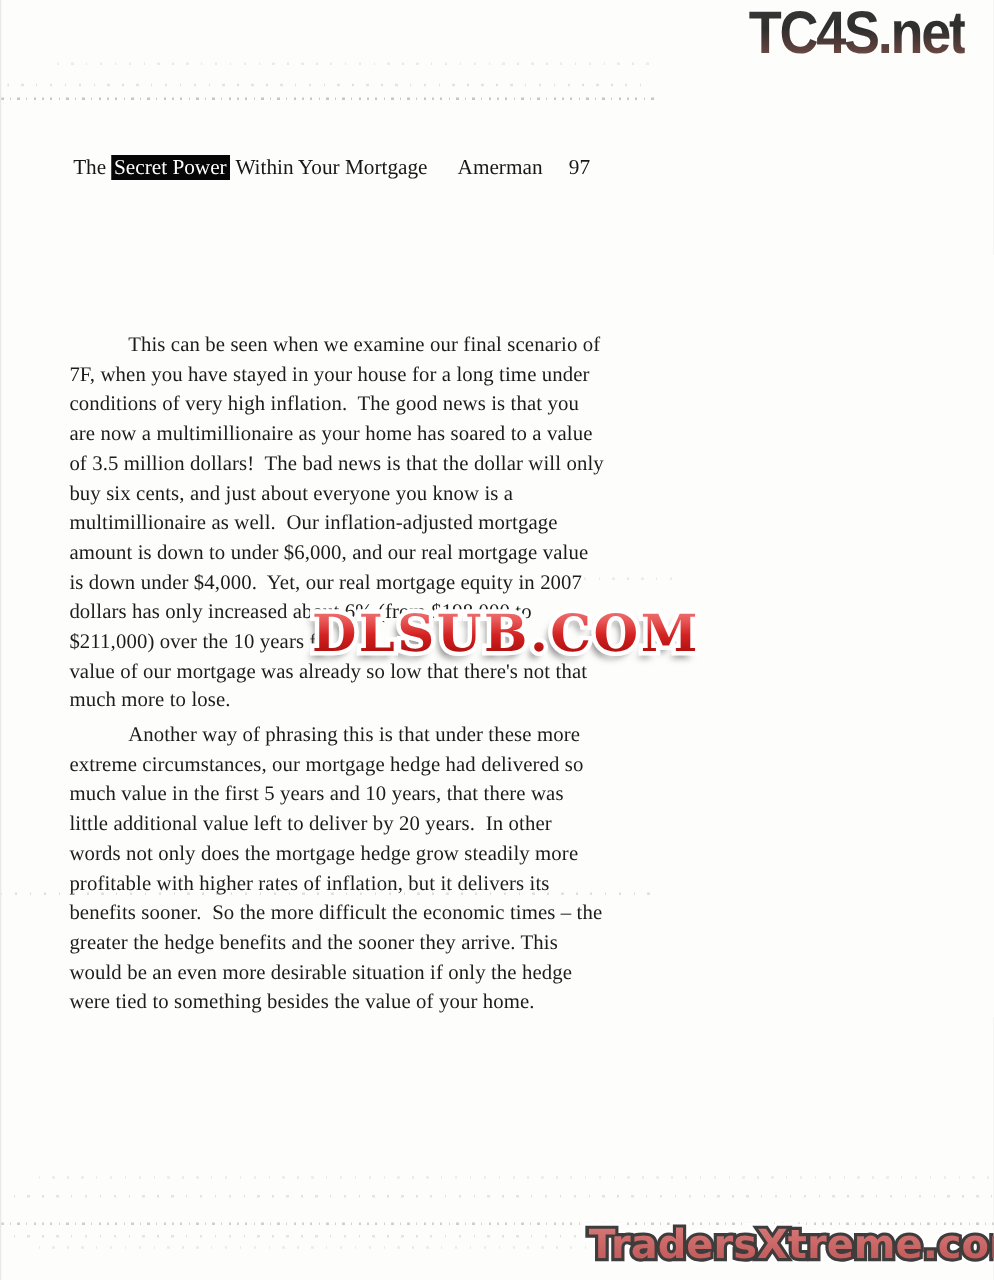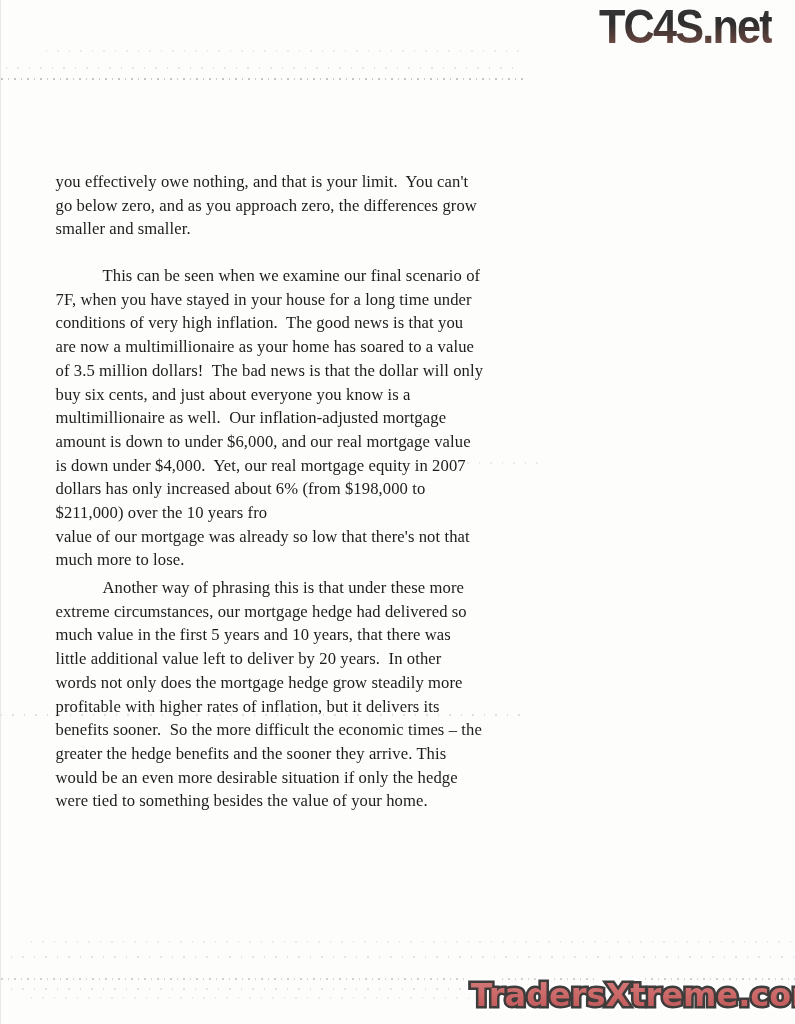--- a/index.html
+++ b/index.html
@@ -139,24 +139,24 @@
 <div class="page">
 
   <div class="wm wm-tc4s">
     <span>TC4S.net</span>
   </div>
 
   <div class="scanline sparse" style="left:45px; top:50px;  width:475px; opacity:.22;"></div>
   <div class="scanline sparse" style="left:5px;  top:67px;  width:515px; opacity:.30;"></div>
   <div class="scanline" style="left:0px;  top:78px;  width:527px; opacity:.50;"></div>
 
-
-  <div class="bodytext p1">you effectively owe nothing, and that is your limit.  You can't
-go below zero, and as you approach zero, the differences grow
-smaller and smaller.</div>
+  <div class="header">
+    <span>The </span><span class="hl">Secret Power</span><span> Within Your Mortgage</span><span class="author">Amerman</span><span class="pagenum">97</span>
+  </div>
+
   <div class="bodytext p2 indent">This can be seen when we examine our final scenario of
 7F, when you have stayed in your house for a long time under
 conditions of very high inflation.  The good news is that you
 are now a multimillionaire as your home has soared to a value
 of 3.5 million dollars!  The bad news is that the dollar will only
 buy six cents, and just about everyone you know is a
 multimillionaire as well.  Our inflation-adjusted mortgage
 amount is down to under $6,000, and our real mortgage value
 is down under $4,000.  Yet, our real mortgage equity in 2007
 dollars has only increased about 6% (from $198,000 to
@@ -171,20 +171,24 @@
 profitable with higher rates of inflation, but it delivers its
 benefits sooner.  So the more difficult the economic times – the
 greater the hedge benefits and the sooner they arrive. This
 would be an even more desirable situation if only the hedge
 were tied to something besides the value of your home.</div>
 
   <div class="scanline sparse" style="left:455px; top:462px; width:88px; opacity:.22;"></div>
 
   <div class="scanline sparse" style="left:0px; top:714px; width:520px; opacity:.35;"></div>
 
+  <div class="wm wm-dlsub">
+    <span class="outline">DLSUB.COM</span>
+    <span class="fill">DLSUB.COM</span>
+  </div>
 
   <div class="scanline sparse" style="left:30px; top:941px; width:760px; opacity:.22;"></div>
   <div class="scanline sparse" style="left:10px; top:956px; width:785px; opacity:.30;"></div>
   <div class="scanline" style="left:0px;  top:978px; width:795px; opacity:.42;"></div>
   <div class="scanline sparse" style="left:10px; top:988px; width:460px; opacity:.30;"></div>
   <div class="scanline sparse" style="left:30px; top:997px; width:440px; opacity:.22;"></div>
 
   <div class="wm wm-traders">
     <span class="outline-white">TradersXtreme.com</span>
     <span class="outline-dark">TradersXtreme.com</span>

